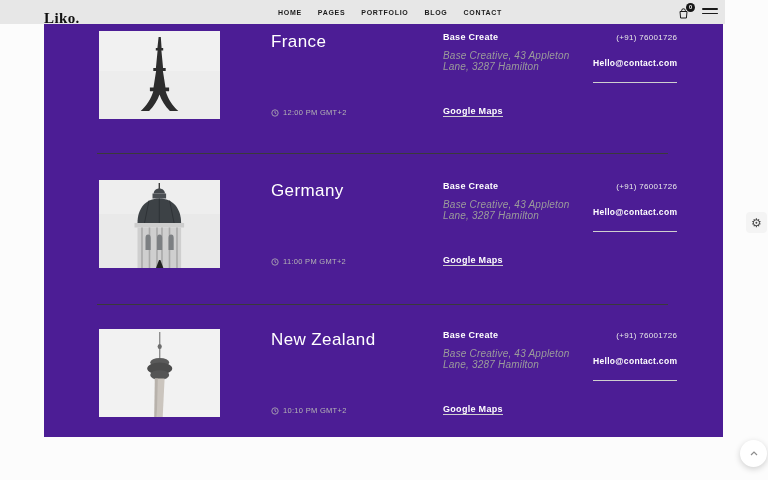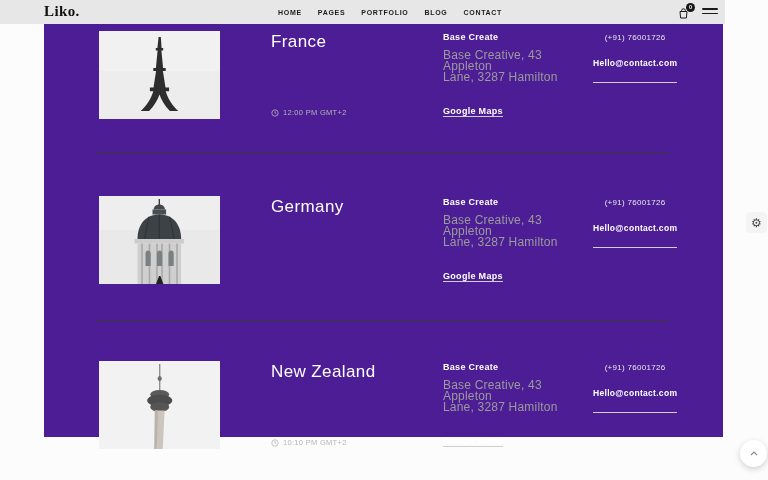--- a/index.html
+++ b/index.html
@@ -11,21 +11,21 @@
     -webkit-font-smoothing:antialiased;
   }
 
   
   .header {
     position:absolute; left:0; top:0; width:725px; height:24px;
     background:#e7e7e7;
     display:flex; align-items:center;
   }
   .logo {
-    position:absolute; left:44px; top:3px;
+    position:absolute; left:44px; top:10px;
     font-family:"Liberation Serif", serif;
     font-weight:bold; font-size:15px; color:#111; letter-spacing:.4px;
     cursor:pointer;
   }
   .nav {
     position:absolute; left:278px; top:0; height:24px;
     display:flex; align-items:center; gap:16px;
   }
   .nav-item {
     font-size:7px; font-weight:bold; letter-spacing:.7px;
@@ -51,22 +51,22 @@
 
   
   .main {
     position:absolute; left:44px; top:24px; width:679px; height:413px;
     background:#4c1d95;
   }
   .row {
     display:flex; height:88px; margin:0 55px;
   }
   .row.r1 { margin-top:7px; }
-  .row.r2 { margin-top:42px; }
-  .row.r3 { margin-top:40px; }
+  .row.r2 { margin-top:26px; }
+  .row.r3 { margin-top:24px; }
   .divider {
     height:1px; background:#3a3a3a; margin-left:53px; margin-right:55px;
   }
   .divider.d1 { margin-top:34px; }
   .divider.d2 { margin-top:36px; }
 
   .photo {
     width:121px; height:88px; flex:0 0 121px; overflow:hidden;
   }
   .photo svg { display:block; }
@@ -86,34 +86,34 @@
 
   .company-col {
     width:150px; flex:0 0 150px;
     display:flex; flex-direction:column;
     padding-top:1px; padding-bottom:2px;justify-content:space-between;
   }
   .company-name {
     color:#fff; font-size:9px; font-weight:bold; letter-spacing:.3px;
   }
   .company-addr {
-    color:#9b9b9b; font-size:12px; line-height:11px; margin-top:8px; letter-spacing:.2px;
+    color:#9b9b9b; font-size:10px; line-height:11px; margin-top:8px; letter-spacing:.2px;font-style:italic;
   }
   .map-link {
     margin-top:auto;
     color:#fff; font-size:9px; font-weight:bold; letter-spacing:.3px;
     text-decoration:none; border-bottom:1px solid #cfcfcf;
     align-self:flex-start; padding-bottom:0; cursor:pointer;
   }
 
   .contact-col {
     flex:1; text-align:right; padding-top:2px;
   }
   .phone {
-    color:#e9e9e9; font-size:8px; letter-spacing:.3px;text-align:center;
+    color:#e9e9e9; font-size:8px; letter-spacing:.3px;
   }
   .email {
     display:inline-block; margin-top:16px;
     color:#fff; font-size:8.5px; font-weight:bold; letter-spacing:.3px;
     text-decoration:none; border-bottom:1px solid #cfcfcf; padding-bottom:14px;
     cursor:pointer;
   }
 
   
   .gear-btn {
@@ -204,20 +204,27 @@
         <path d="M60.3 18.5 v24.5 M50 20.6 l-4.5 22.4 M70.6 20.6 l4.5 22.4" stroke="#2e3236" stroke-width="1" fill="none"></path>
         <rect x="35.5" y="43" width="49.6" height="4.5" fill="#cdcdcd"></rect>
         <rect x="38.5" y="47.5" width="43.6" height="40.5" fill="#cfcfcf"></rect>
         <path d="M43 47.5 v40.5 M50.5 47.5 v40.5 M58 47.5 v40.5 M63 47.5 v40.5 M70.5 47.5 v40.5 M78 47.5 v40.5" stroke="#a9a9a9" stroke-width="1.6" fill="none"></path>
         <path d="M46.5 58 a2.6 3.4 0 0 1 5.2 0 v12 h-5.2 z M58 58 a2.6 3.4 0 0 1 5.2 0 v12 h-5.2 z M69.5 58 a2.6 3.4 0 0 1 5.2 0 v12 h-5.2 z" fill="#7c7f82"></path>
         <path d="M57 88 l3-8 1.4 0 3 8 z" fill="#222"></path>
       </svg>
     </div>
     <div class="title-col">
       <div class="loc-title">Germany</div>
+      <div class="loc-time">
+        <svg width="8" height="8" viewBox="0 0 8 8">
+          <circle cx="4" cy="4" r="3.2" fill="none" stroke="#b5b5b5" stroke-width=".8"></circle>
+          <path d="M4 2.1 V4 L5.4 4.9" fill="none" stroke="#b5b5b5" stroke-width=".8"></path>
+        </svg>
+        <span>11:00 PM GMT+2</span>
+      </div>
     </div>
     <div class="company-col">
       <div class="company-name">Base Create</div>
       <div class="company-addr">
         <div>Base Creative, 43 Appleton</div>
         <div>Lane, 3287 Hamilton</div>
       </div>
       <a class="map-link">Google Maps</a>
     </div>
     <div class="contact-col">

